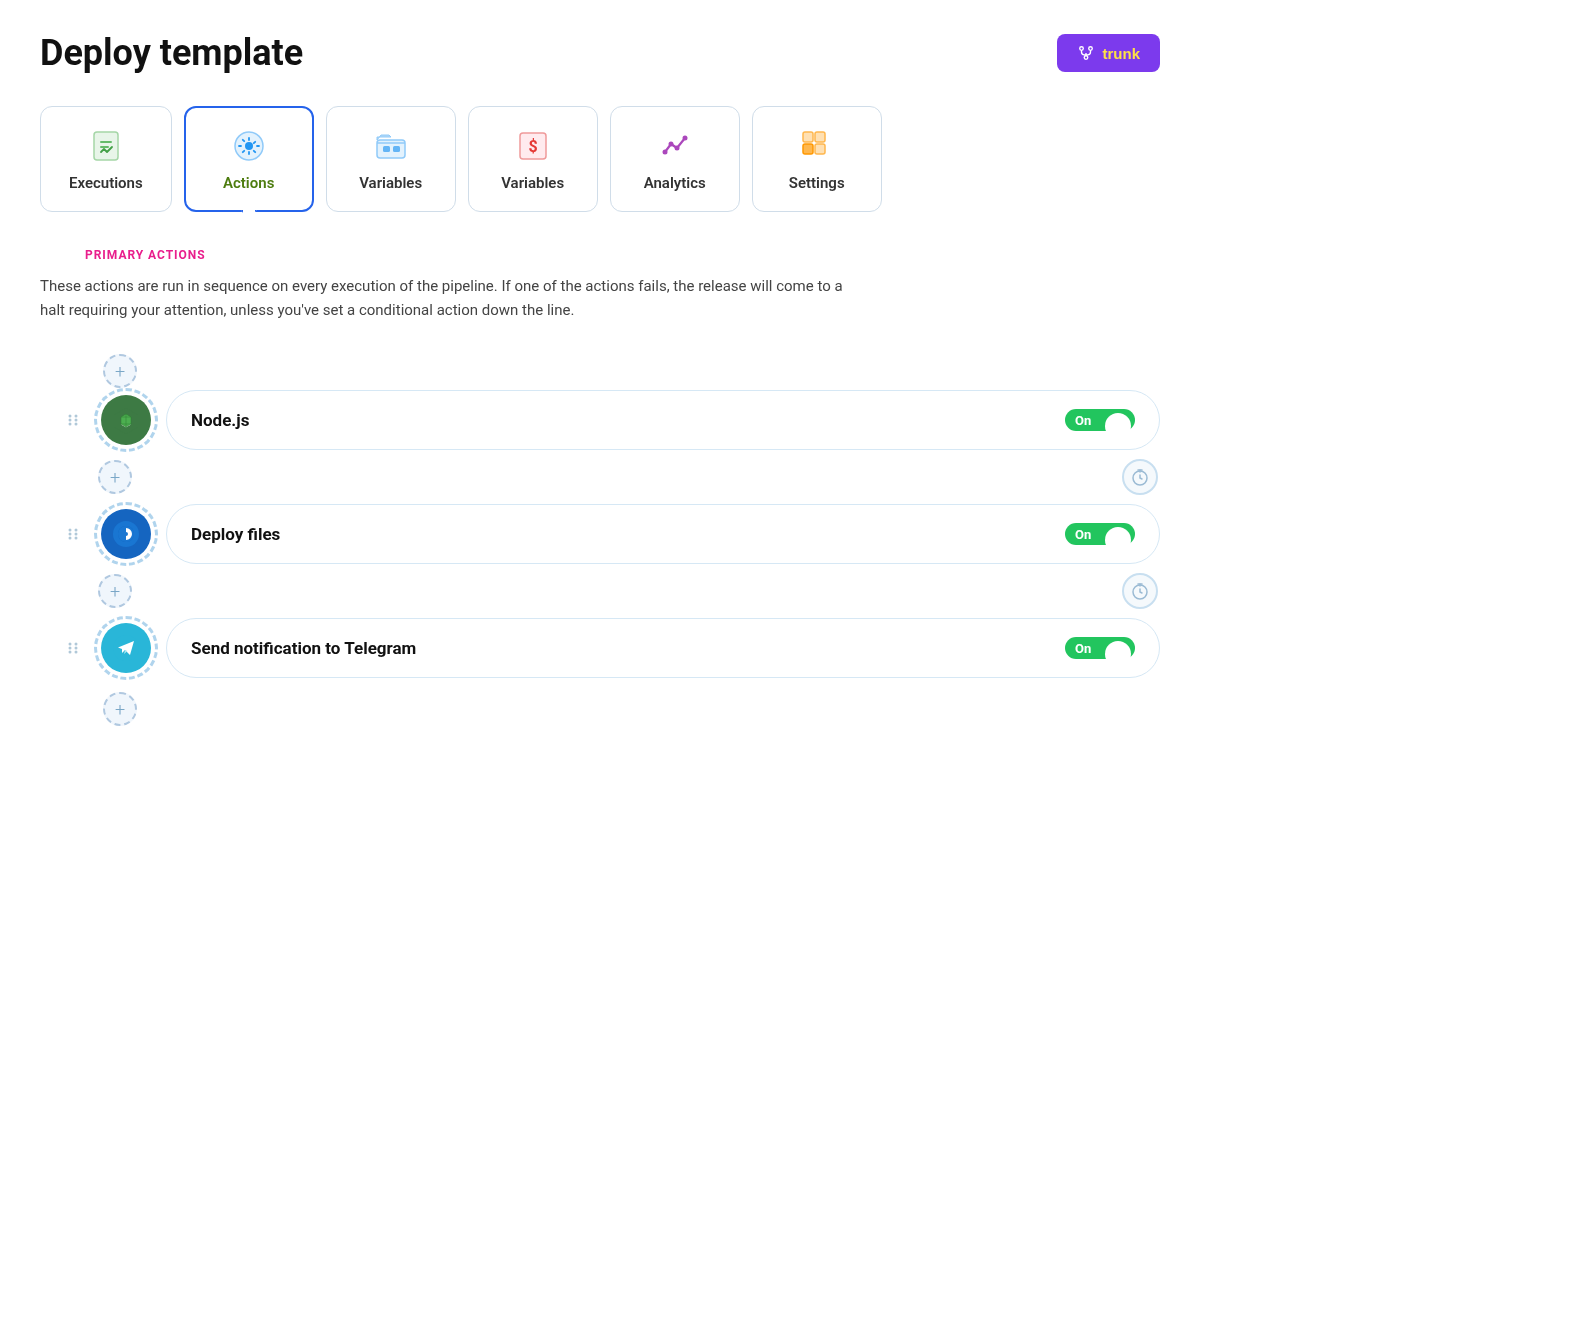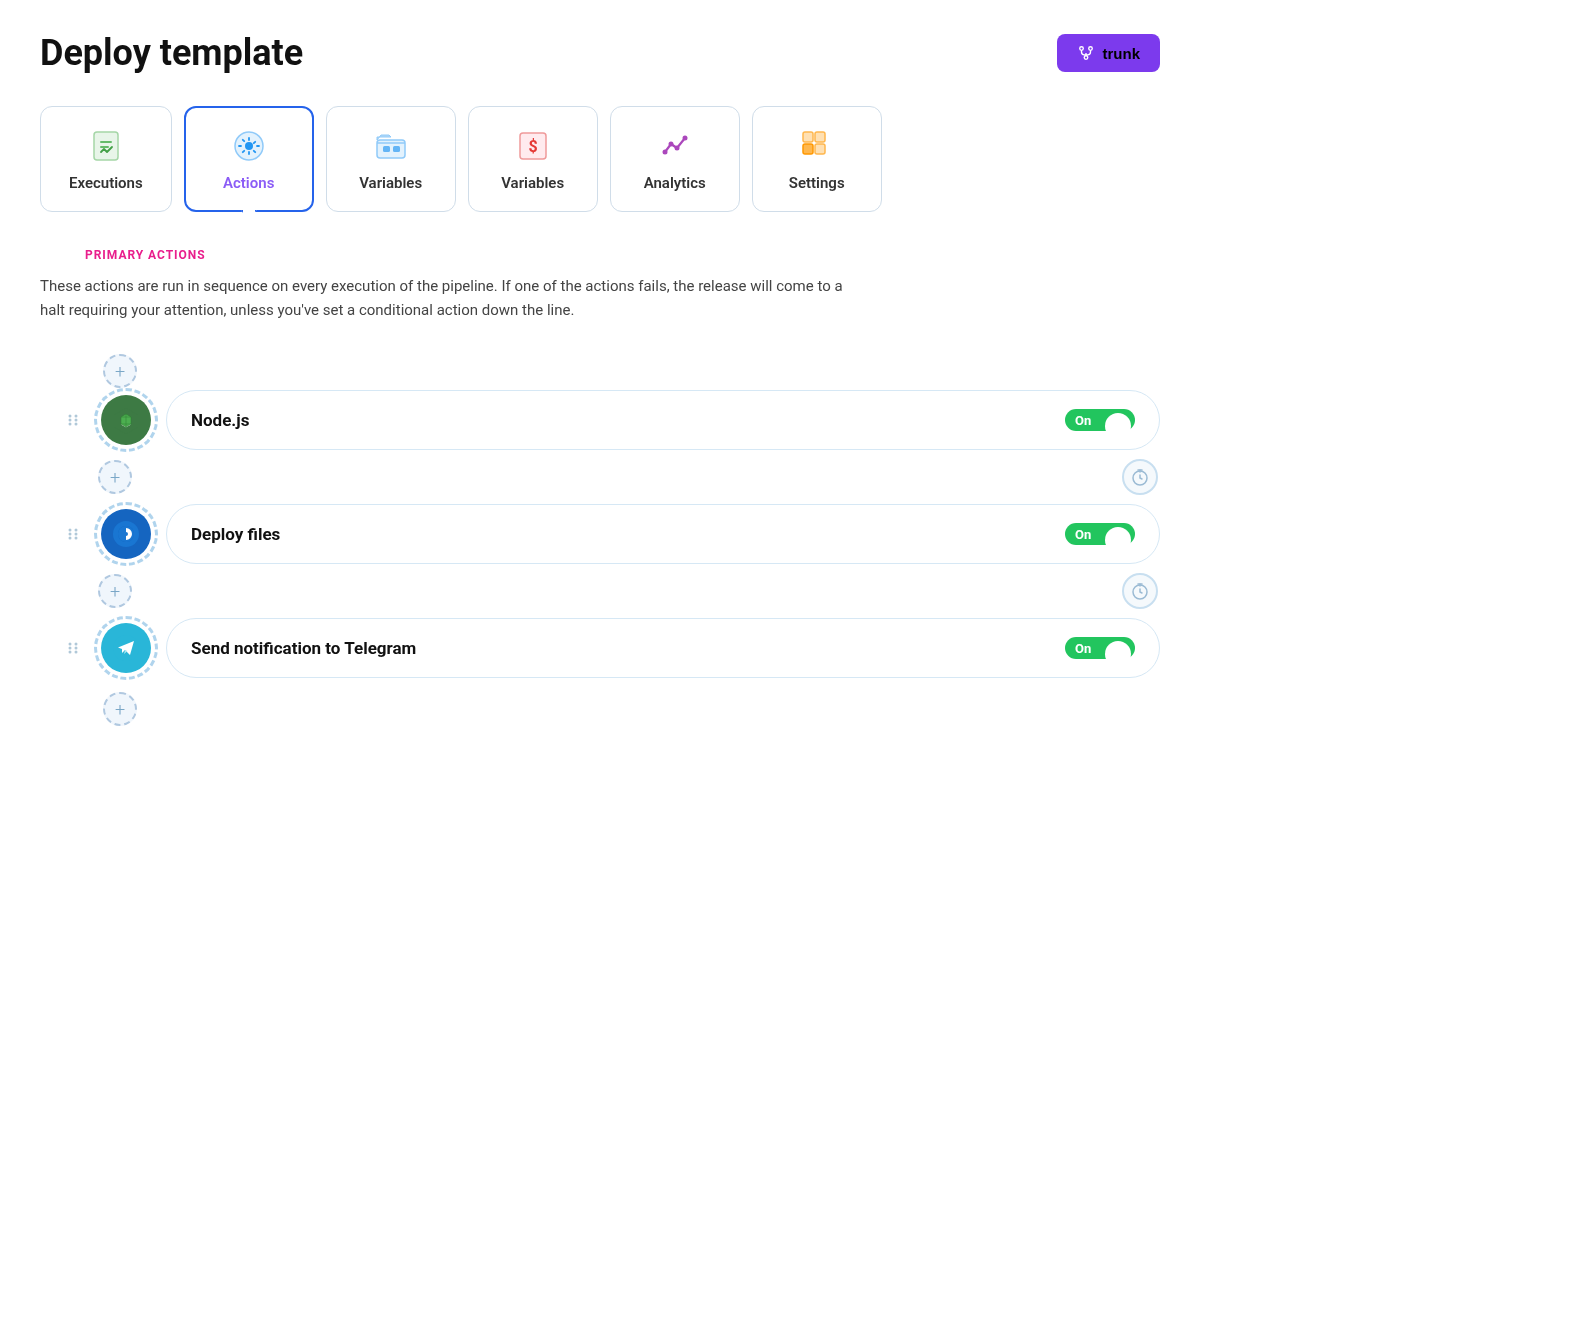--- a/index.html
+++ b/index.html
@@ -16,21 +16,21 @@
       align-items: center;
       margin-bottom: 32px;
     }
     .page-title {
       font-size: 36px;
       font-weight: 700;
       color: #111;
     }
     .trunk-btn {
       background: #7c3aed;
-      color: #000000;
+      color: #fde047;
       border: none;
       border-radius: 8px;
       padding: 10px 20px;
       font-size: 15px;
       font-weight: 600;
       cursor: pointer;
       display: flex;
       align-items: center;
       gap: 8px;
       text-align: center;
@@ -55,21 +55,21 @@
       cursor: pointer;
       min-width: 130px;
       background: #fff;
       color: #333;
       font-size: 15px;
       font-weight: 500;
       transition: border-color 0.15s;
     }
     .tab.active {
       border: 2.5px solid #2563eb;
-      color: #8b5cf6;
+      color: #4d7c0f;
       position: relative;
     }
     .tab.active::after {
       content: '';
       position: absolute;
       bottom: -10px;
       left: 50%;
       transform: translateX(-50%);
       width: 12px;
       height: 10px;

